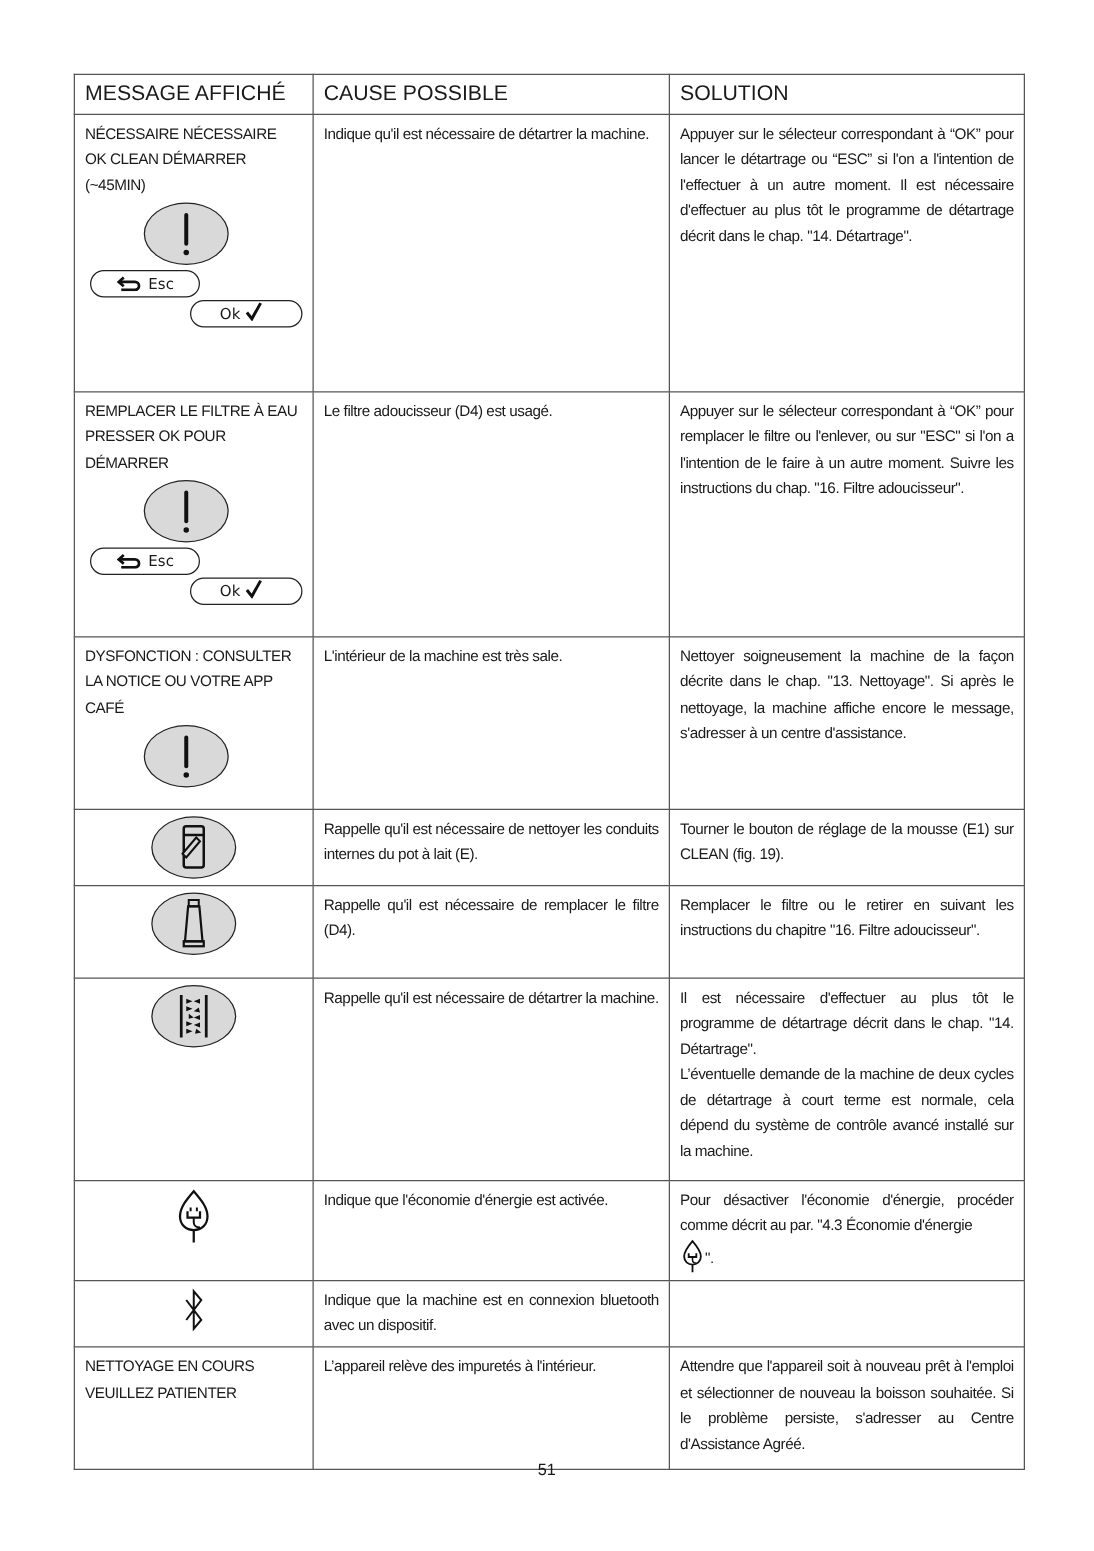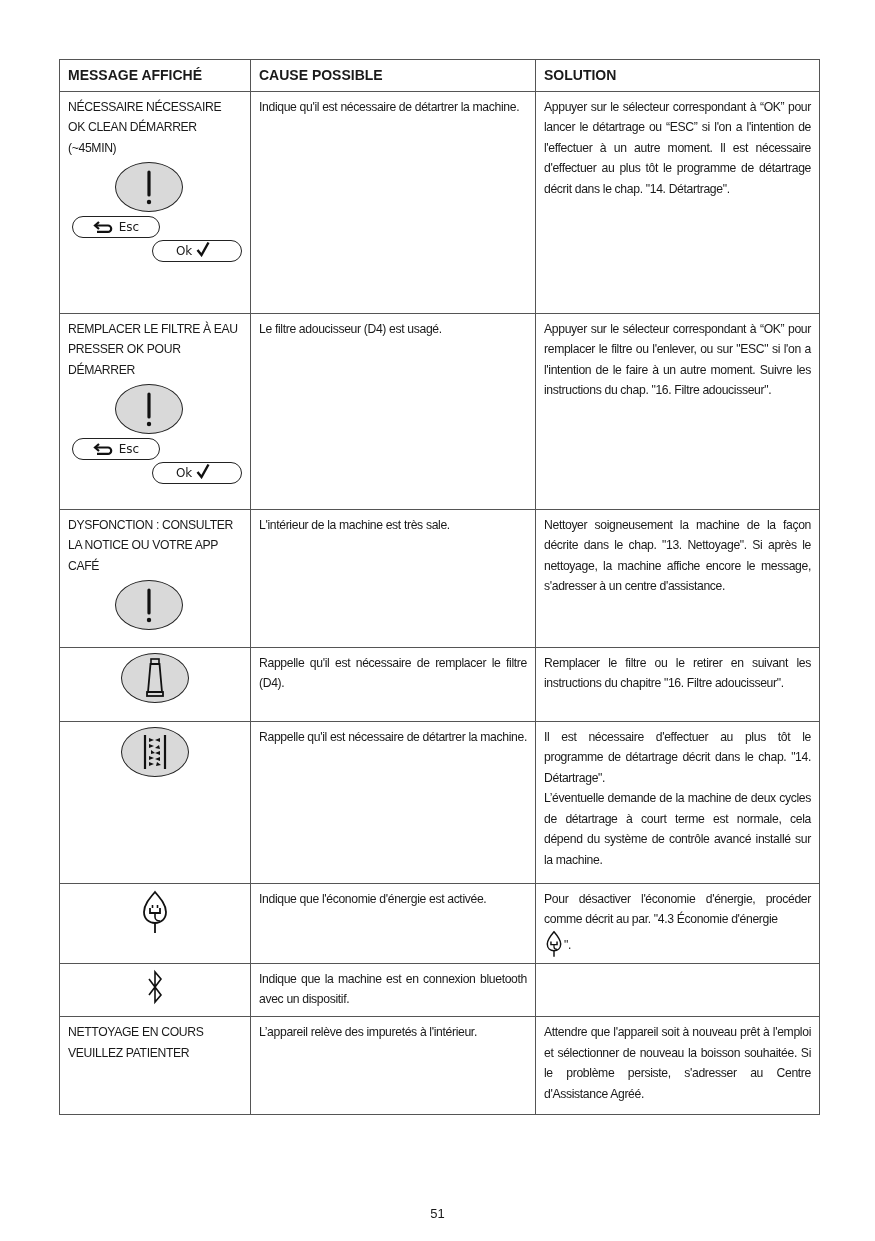--- a/index.html
+++ b/index.html
@@ -12,21 +12,21 @@
   table.troubleshoot {
     border-collapse: collapse; width: 760px; table-layout: fixed;
   }
   table.troubleshoot td, table.troubleshoot th {
     border: 1px solid #555; vertical-align: top;
     padding: 5px 8px 5px 8px;
     font-size: 12.2px; line-height: 20.5px;
     letter-spacing: -0.35px;
   }
   table.troubleshoot th {
-    text-align: left; font-weight: bold; font-size: 14px;
+    text-align: left; font-weight: normal; font-size: 17px;
     padding-top: 5px; padding-bottom: 5px; letter-spacing: 0;
   }
   col.c1 { width: 191px; }
   col.c2 { width: 285px; }
   col.c3 { width: 284px; }
   .just { text-align: justify; margin-left: 24px; }
   .icon-cell { text-align: center; }
   .oval {
     display: inline-block; width: 66px; height: 48px; border: 1.2px solid #222;
     border-radius: 50%; background: #d9d9d9; position: relative;
@@ -40,21 +40,21 @@
     height: 20px; width: 86px; background: #fff;
     font-family: "DejaVu Sans", sans-serif; font-size: 12px; line-height: 20px;
     letter-spacing: 0;
   }
   .pill.esc { left: 4px; top: 54px; text-align: center; }
   .pill.ok { left: 84px; top: 78px; text-align: center; padding-right: 8px; width: 80px; }
   .pill svg { vertical-align: -2px; }
   .alert-small { position: relative; height: 52px; margin-top: 4px; }
   .alert-small .oval { position: absolute; left: 47px; top: 0; }
   .pagenum {
-    position: absolute; left: 0; width: 875px; top: 1206px; text-align: center;
+    position: absolute; left: 0; width: 875px; top: 1168px; text-align: center;
     font-size: 13px;
   }
   .inline-leaf { display: inline-block; vertical-align: -9px; }
 </style>
 </head>
 <body>
 
 <div class="page">
 <table class="troubleshoot">
   <colgroup>
@@ -144,20 +144,33 @@
                   <line x1="33" y1="9" x2="33" y2="32" stroke="#111" stroke-width="3.2" stroke-linecap="round"></line>
                   <circle cx="33" cy="39" r="2.2" fill="#111"></circle>
                 </svg>
           </span>
         </div>
       </td>
       <td class="just">L'intérieur de la machine est très sale.</td>
       <td class="just">Nettoyer soigneusement la machine de la façon décrite dans le chap. "13. Nettoyage". Si après le nettoyage, la machine affiche encore le message, s'adresser à un centre d'assistance.</td>
     </tr>
 
+    <tr style="height:60px">
+      <td class="icon-cell">
+        <span class="oval">
+          <svg width="66" height="48" viewBox="0 0 66 48">
+                <rect x="25" y="7" width="16" height="33" rx="2" fill="none" stroke="#111" stroke-width="2"></rect>
+                <line x1="25" y1="14" x2="41" y2="14" stroke="#111" stroke-width="2"></line>
+                <path d="M35 16 L24 29 L27 32 L38 19 Z" fill="#d9d9d9" stroke="#111" stroke-width="1.6"></path>
+              </svg>
+        </span>
+      </td>
+      <td class="just">Rappelle qu'il est nécessaire de nettoyer les conduits internes du pot à lait (E).</td>
+      <td class="just">Tourner le bouton de réglage de la mousse (E1) sur CLEAN (fig. 19).</td>
+    </tr>
 
     <tr style="height:74px">
       <td class="icon-cell">
         <span class="oval">
           <svg width="66" height="48" viewBox="0 0 66 48">
                 <rect x="29" y="5" width="8" height="5" fill="none" stroke="#111" stroke-width="1.6"></rect>
                 <path d="M28.5 10 H37.5 L40 38 H26 Z" fill="none" stroke="#111" stroke-width="1.8"></path>
                 <rect x="25" y="38" width="16" height="4" fill="none" stroke="#111" stroke-width="1.8"></rect>
               </svg>
         </span>

